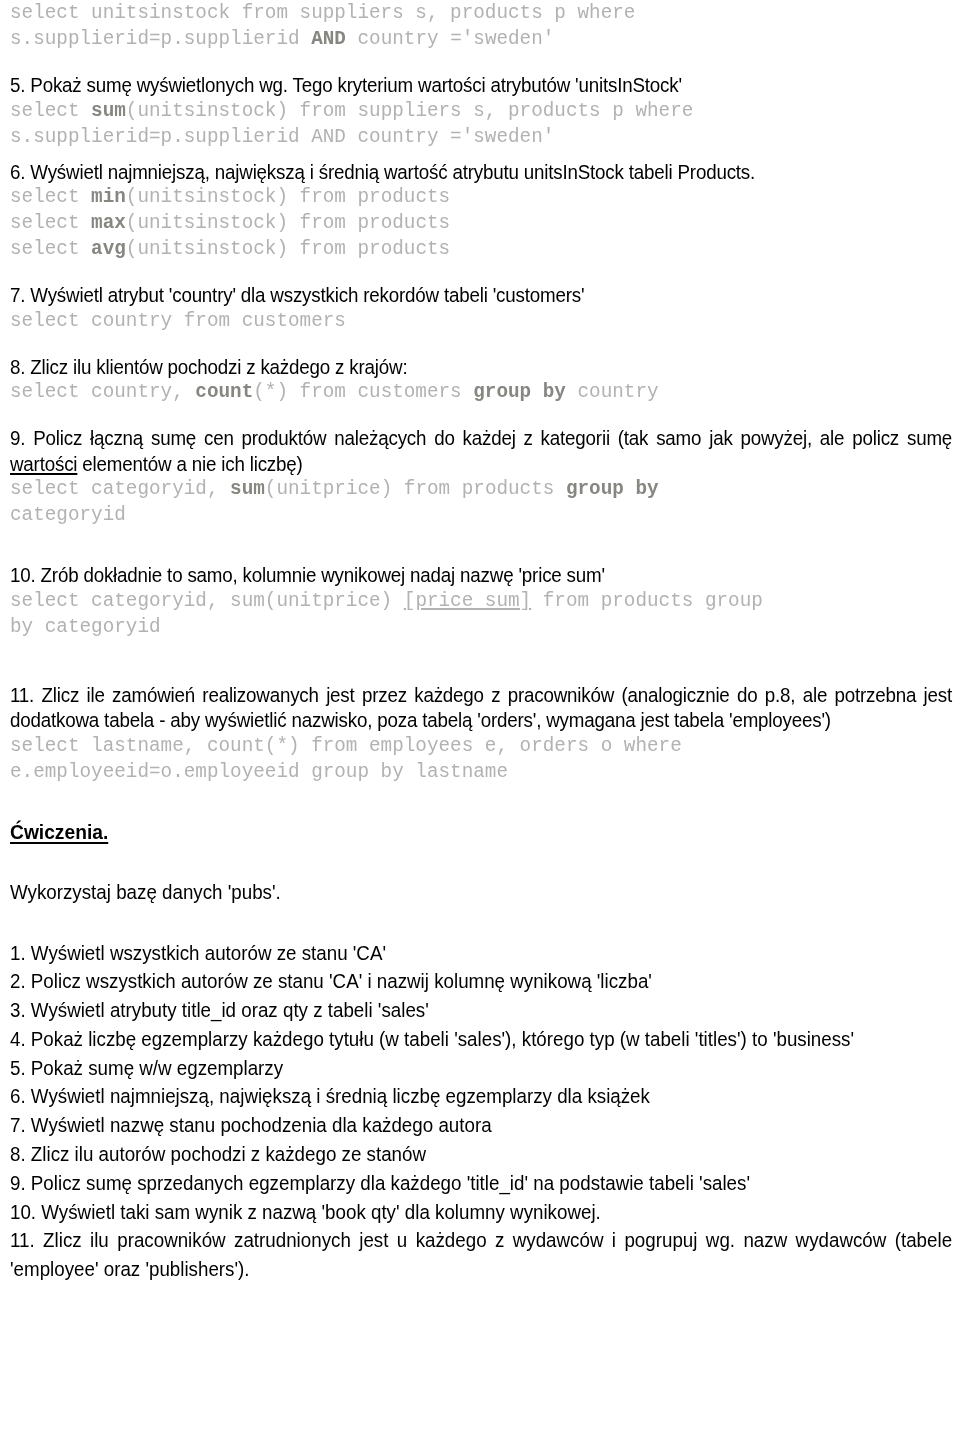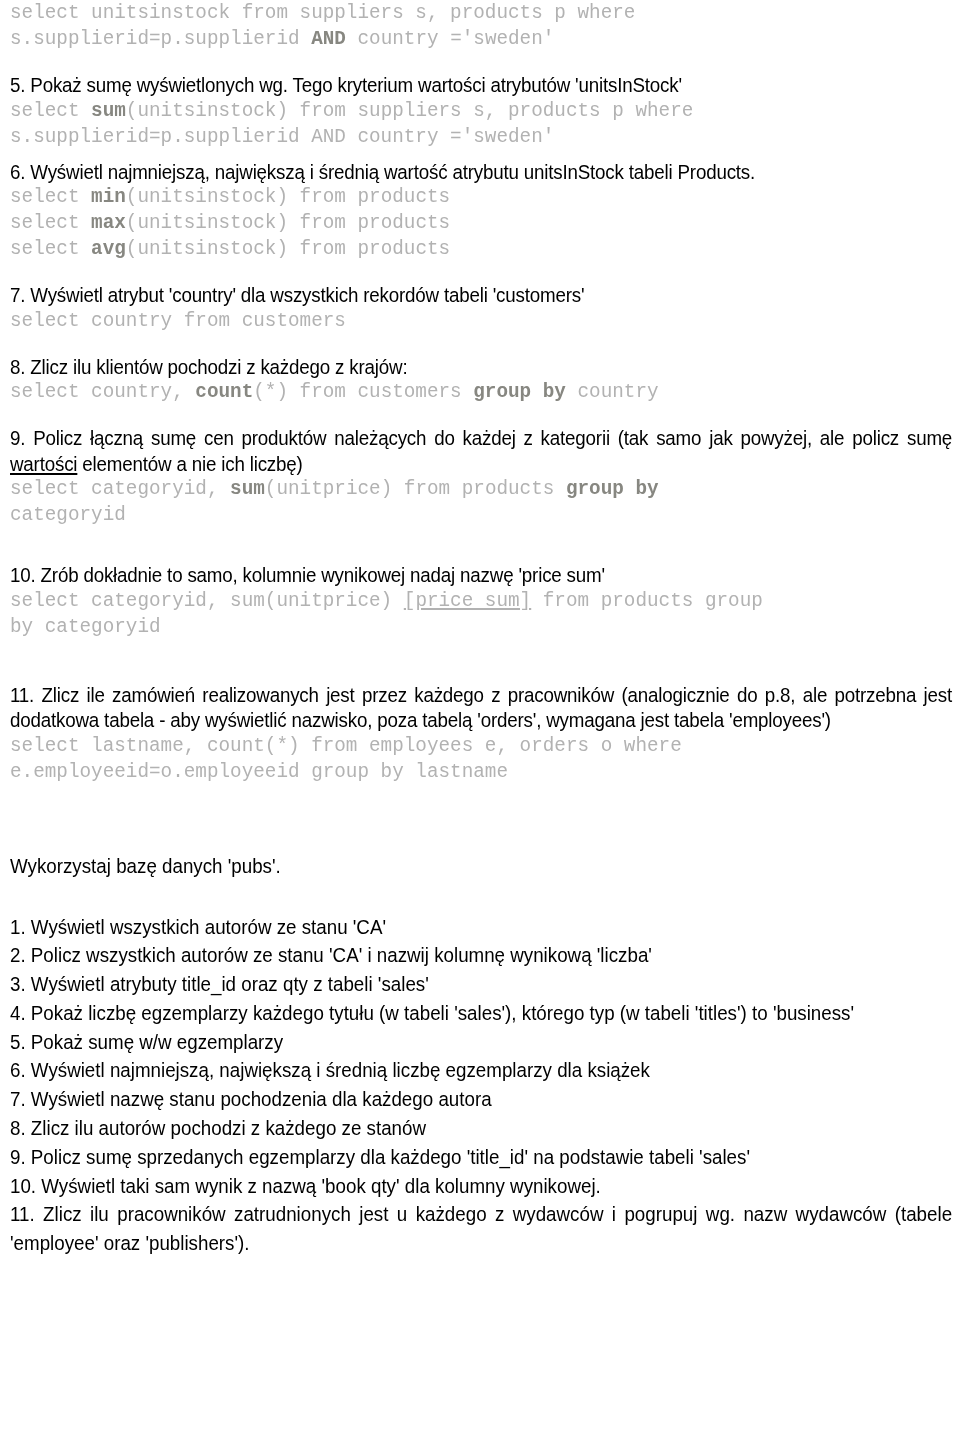--- a/index.html
+++ b/index.html
@@ -159,20 +159,23 @@
 by categoryid</pre>
 
     <div class="gap-xl"></div>
 
     <p class="q">11. Zlicz ile zamówień realizowanych jest przez każdego z pracowników (analogicznie do p.8, ale potrzebna jest dodatkowa tabela - aby wyświetlić nazwisko, poza tabelą 'orders', wymagana jest tabela 'employees')</p>
     <pre class="code">select lastname, count(*) from employees e, orders o where
 e.employeeid=o.employeeid group by lastname</pre>
 
     <div class="gap-lg"></div>
 
+    <div>
+      <span class="section-title">Ćwiczenia.</span>
+    </div>
 
     <div class="gap-lg"></div>
 
     <p class="plain">Wykorzystaj bazę danych 'pubs'.</p>
 
     <div class="gap-lg"></div>
 
     <div class="ex-list" id="exlist">
         <p class="ex single">1. Wyświetl wszystkich autorów ze stanu 'CA'</p>
         <p class="ex single">2. Policz wszystkich autorów ze stanu 'CA' i nazwij kolumnę wynikową 'liczba'</p>

